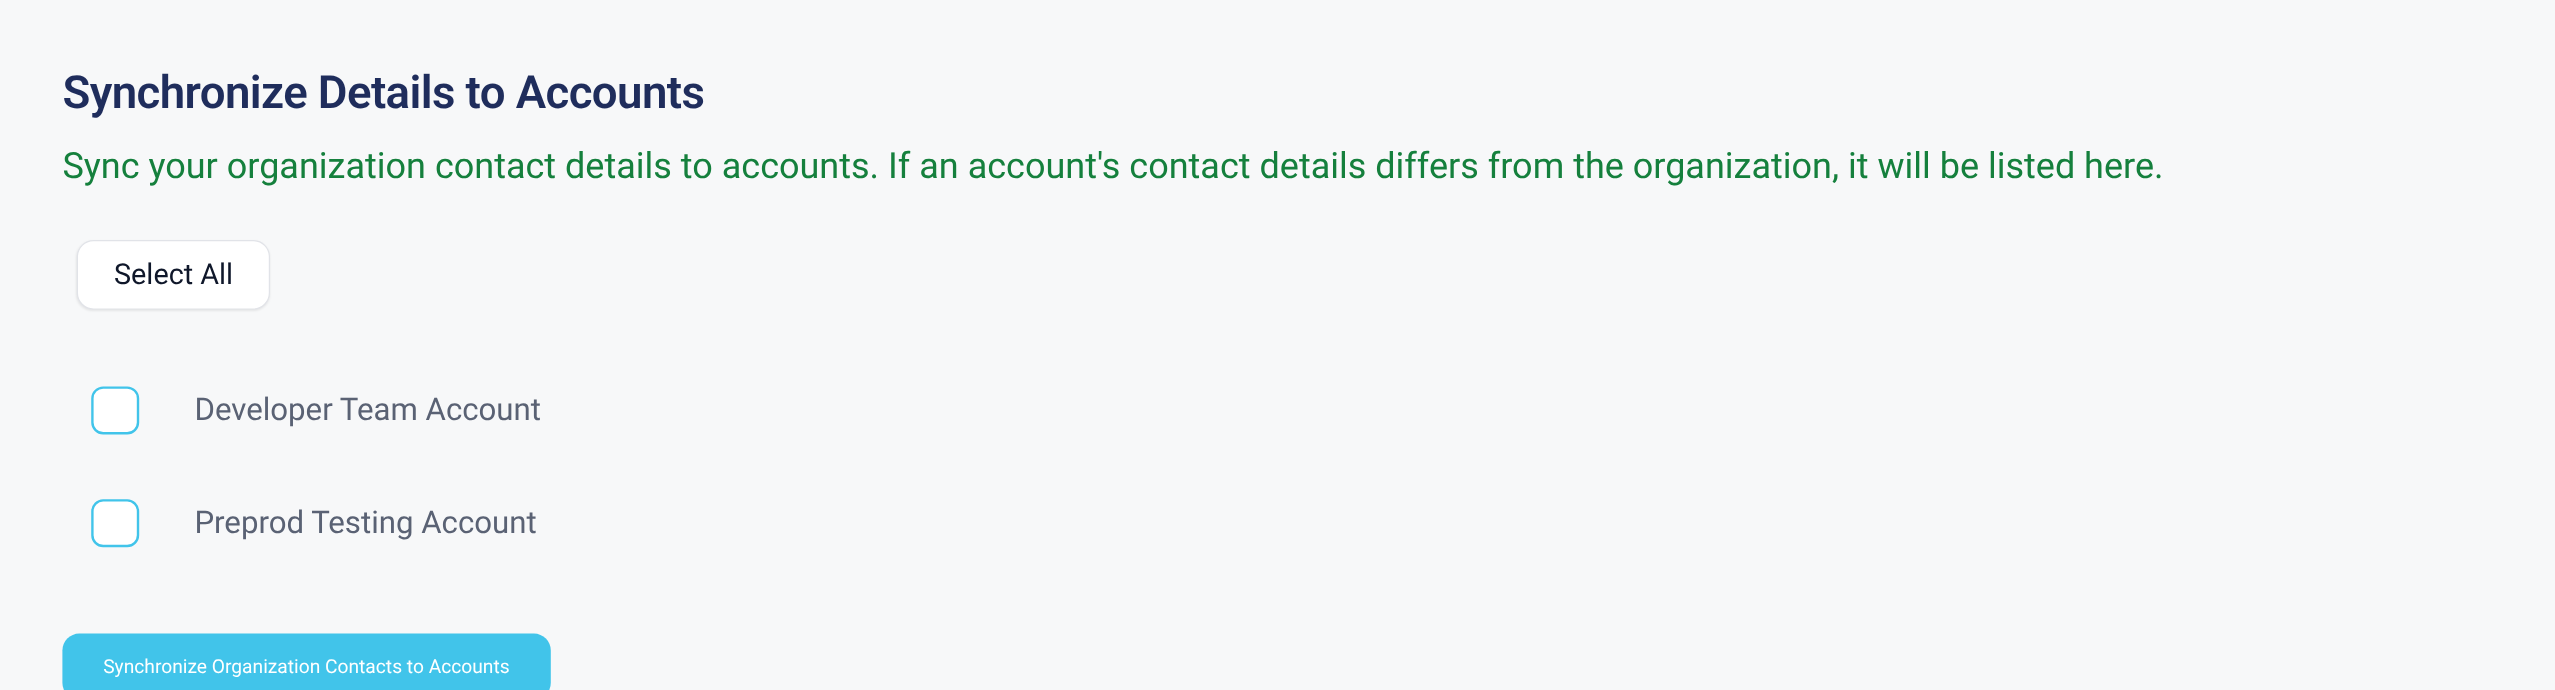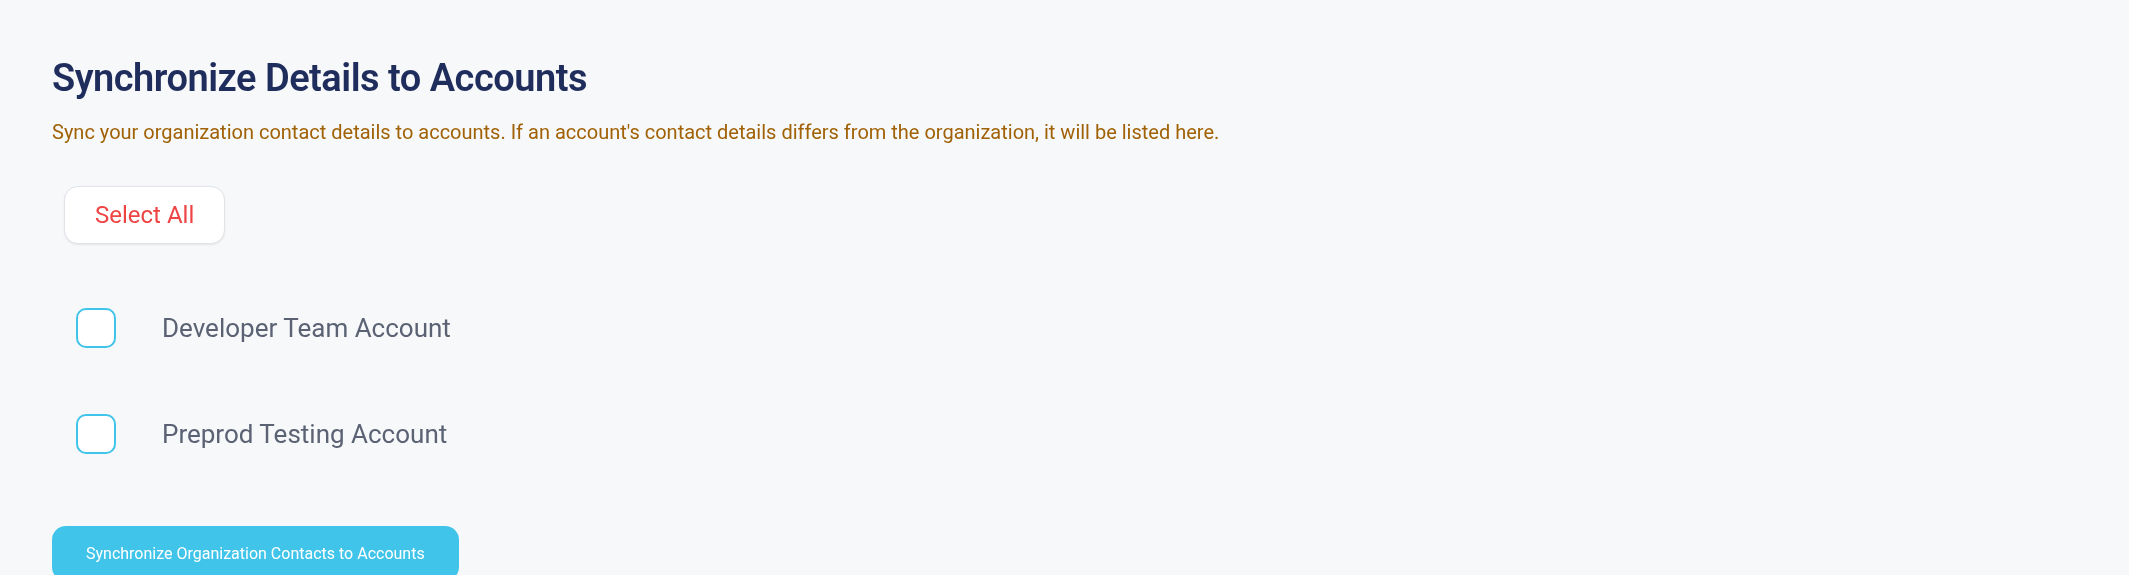--- a/index.html
+++ b/index.html
@@ -14,46 +14,46 @@
       width: 2129px;
     }
     .page-title {
       color: #1f2d5c;
       font-size: 38px;
       font-weight: 600;
       margin-bottom: 18px;
       letter-spacing: -0.5px;
     }
     .description {
-      color: #a16207;
-      font-size: 20px;
+      color: #15803d;
+      font-size: 30px;
       font-weight: 400;
       margin-bottom: 28px;
       line-height: 1.4;
     }
     .button-row {
       display: flex;
       gap: 24px;
       margin-bottom: 28px;
     }
     .btn-outline {
       background: #ffffff;
       border: 1px solid #e1e3e8;
       border-radius: 14px;
       padding: 14px 30px;
       font-size: 24px;
-      color: #ef4444;
+      color: #0f172a;
       cursor: pointer;
       box-shadow: 0 1px 2px rgba(0,0,0,0.08);
       font-family: inherit;
     }
     .account-list {
       display: flex;
       flex-direction: column;
-      gap: 18px;
+      gap: 6px;
       margin-bottom: 36px;
     }
     .account-row {
       display: flex;
       align-items: center;
       gap: 22px;
     }
     .checkbox {
       width: 40px;
       height: 40px;

